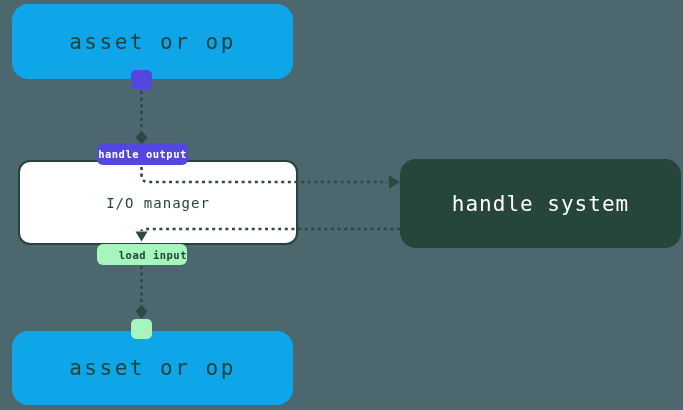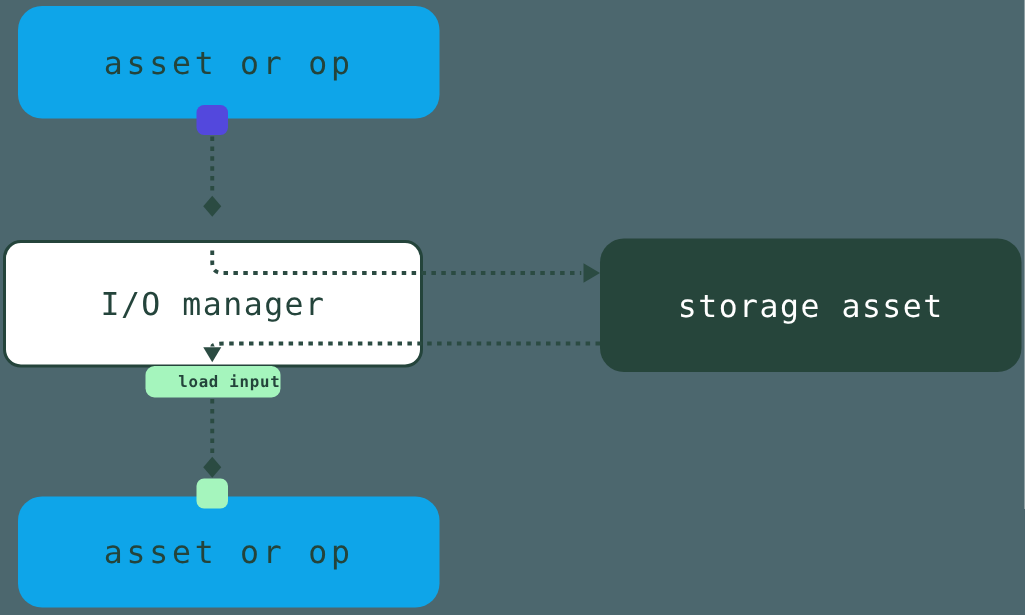--- a/index.html
+++ b/index.html
@@ -30,26 +30,26 @@
     border-radius: 16px;
     color: #24443b;
     font-size: 21px;
     letter-spacing: 2.5px;
     font-weight: 500;
     margin-left: 10px;
   }
   #asset-top  { left: 2px; top: 4px;   width: 281px; height: 75px; }
   #asset-bottom { left: 2px; top: 331px; width: 281px; height: 74px; }
   #io-manager {
-    left: 2px; top: 160px; width: 280px; height: 85px;
+    left: 18px; top: 160px; width: 280px; height: 85px;
     background: #ffffff;
     border: 2.5px solid #24443b;
     border-radius: 12px;
     color: #24443b;
-    font-size: 21px;
+    font-size: 14px;
     letter-spacing: 1px;
   }
   #storage-system {
     left: 400px; top: 159px; width: 281px; height: 89px;
     background: #26453b;
     border-radius: 16px;
     color: #ffffff;
     font-size: 21px;
     letter-spacing: 1px;
   }
@@ -99,21 +99,21 @@
 
   <div class="node node-asset" id="asset-top">
     <span>asset or op</span>
   </div>
 
   <div class="node" id="io-manager">
     <span>I/O manager</span>
   </div>
 
   <div class="node" id="storage-system">
-    <span>storage asset</span>
+    <span>handle system</span>
   </div>
 
   <div class="node node-asset" id="asset-bottom">
     <span>asset or op</span>
   </div>
 
   <svg class="overlay" width="683" height="410" viewBox="0 0 683 410">
 
     <path d="M141.5 91 L141.5 129" fill="none" stroke-width="2.6" stroke-dasharray="3 3.6" stroke="#2b4b42"></path>
     <polygon points="141.5,130.5 147.5,137.5 141.5,144.5 135.5,137.5" fill="#2b4b42"></polygon>
@@ -124,17 +124,20 @@
     <path d="M400 229 L150 229 Q141.5 229 141.5 231" fill="none" stroke-width="2.6" stroke-dasharray="3 3.6" stroke="#2b4b42"></path>
     <polygon points="135.5,231.5 147.5,231.5 141.5,241.5" fill="#2b4b42"></polygon>
 
     <path d="M141.5 266 L141.5 303" fill="none" stroke-width="2.6" stroke-dasharray="3 3.6" stroke="#2b4b42"></path>
     <polygon points="141.5,304.5 147.5,311.5 141.5,318.5 135.5,311.5" fill="#2b4b42"></polygon>
   </svg>
 
   <div class="handle" id="output-handle"></div>
   <div class="handle" id="input-handle"></div>
 
+  <div class="edge-label" id="handle-output-label">
+    <span>handle output</span>
+  </div>
   <div class="edge-label" id="load-input-label">
     <span>load input</span>
   </div>
 
 </div>
 
 </body></html>

